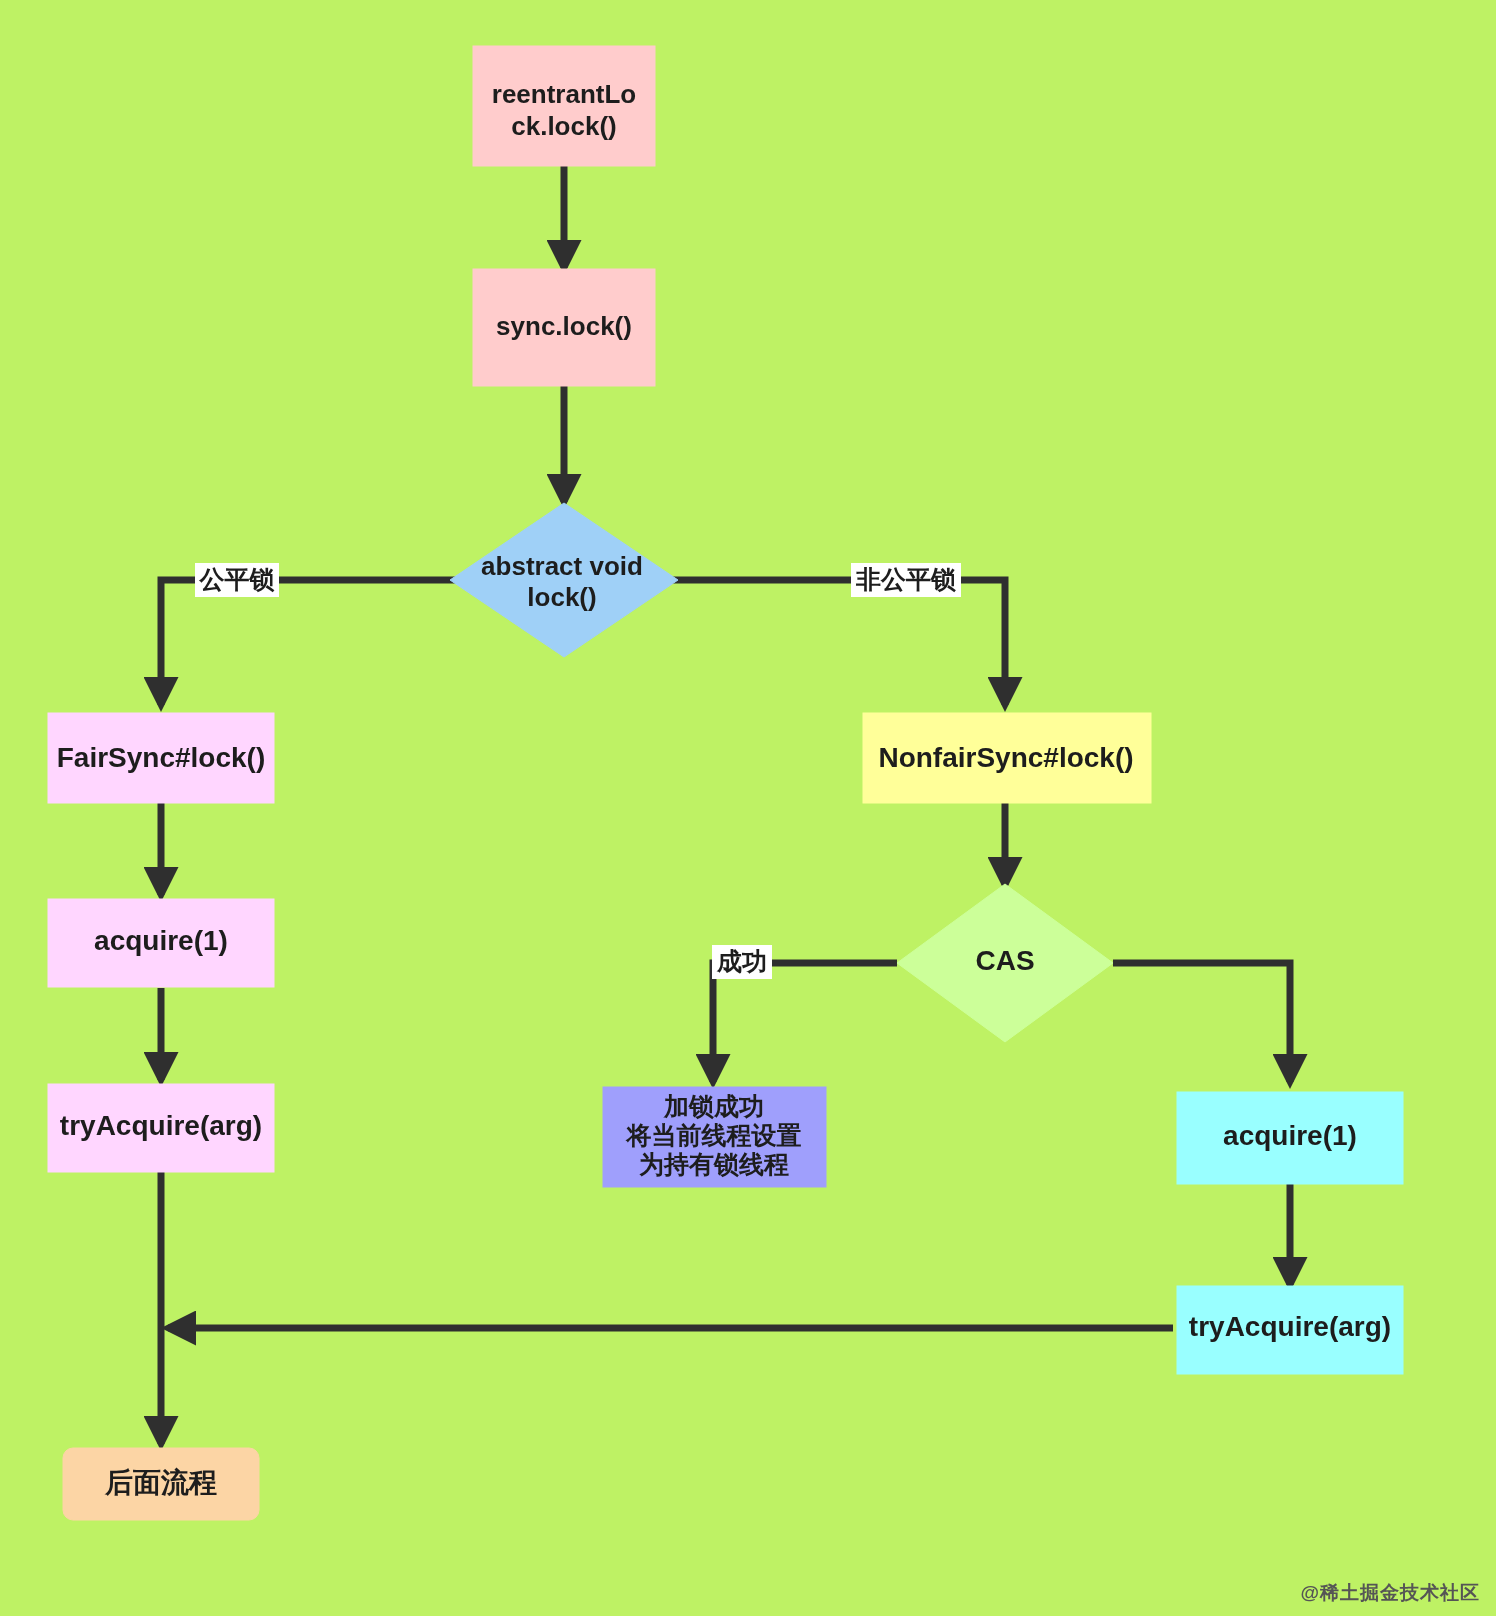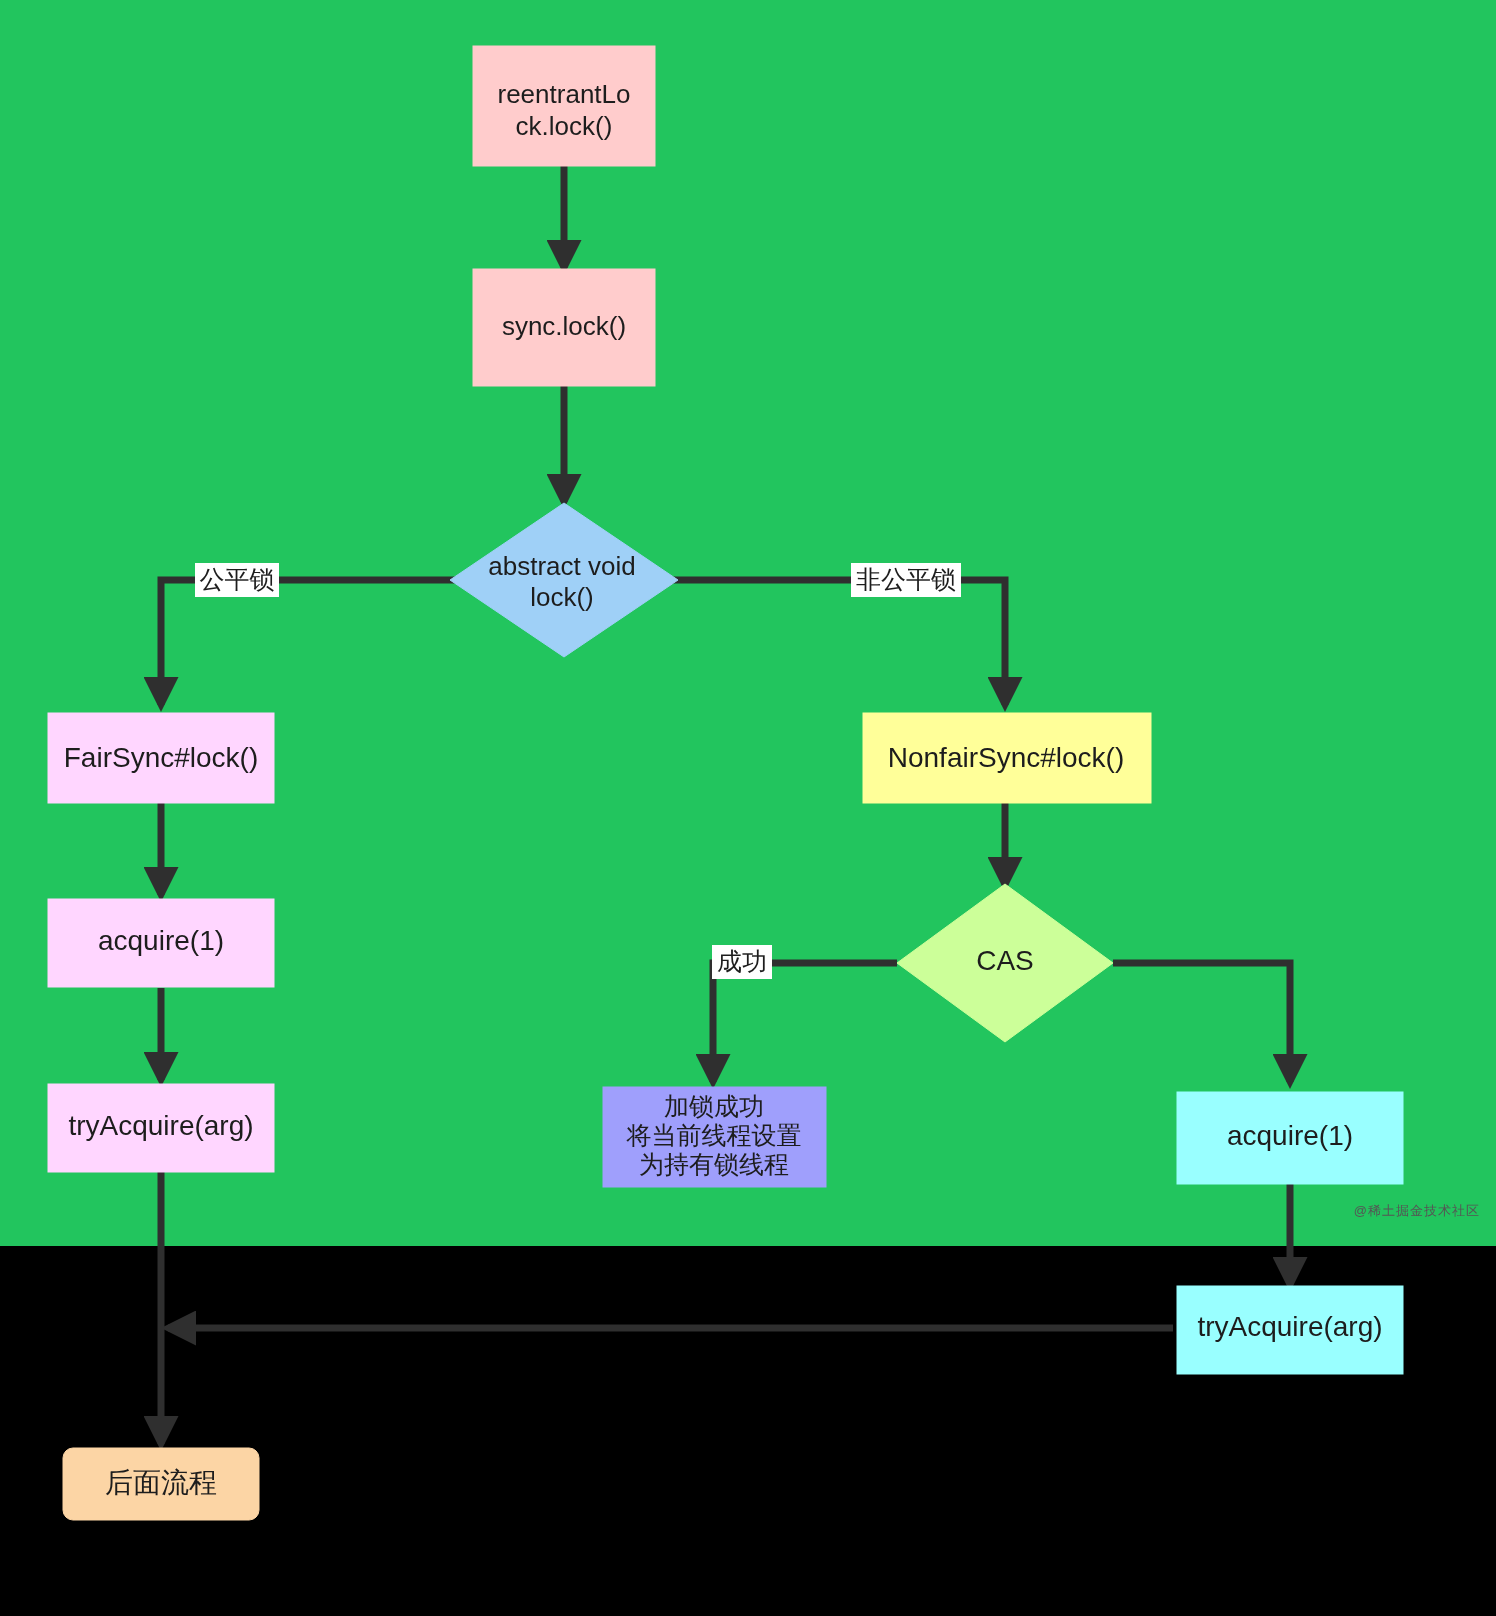--- a/index.html
+++ b/index.html
@@ -9,22 +9,23 @@
   }
   body {
     width: 1496px;
     height: 1616px;
     overflow: hidden;
     font-family: "Liberation Sans", "DejaVu Sans", sans-serif;
   }
   #canvas {
     position: relative;
     width: 1496px;
-    height: 1246px;
-    background: #22c55e;
+    height: 1616px;
+    background: #bef264;
+    font-weight: bold;
   }
   svg#flow {
     position: absolute;
     left: 0;
     top: 0;
     width: 1496px;
     height: 1616px;
   }
   .node-text {
     font-family: "Liberation Sans", "DejaVu Sans", sans-serif;
@@ -38,23 +39,23 @@
   .edge-label-text {
     font-family: "Liberation Sans", "DejaVu Sans", sans-serif;
     font-size: 25px;
     fill: #1d1d1d;
     text-anchor: middle;
     dominant-baseline: middle;
   }
   .watermark {
     position: absolute;
     right: 16px;
-    bottom: 26px;
+    bottom: 10px;
     color: #555555;
-    font-size: 13px;
+    font-size: 19px;
     font-family: "Liberation Sans", "DejaVu Sans", sans-serif;
     letter-spacing: 1px;
     user-select: none;
   }
 </style>
 </head>
 <body>
 
 <div id="canvas">
 

